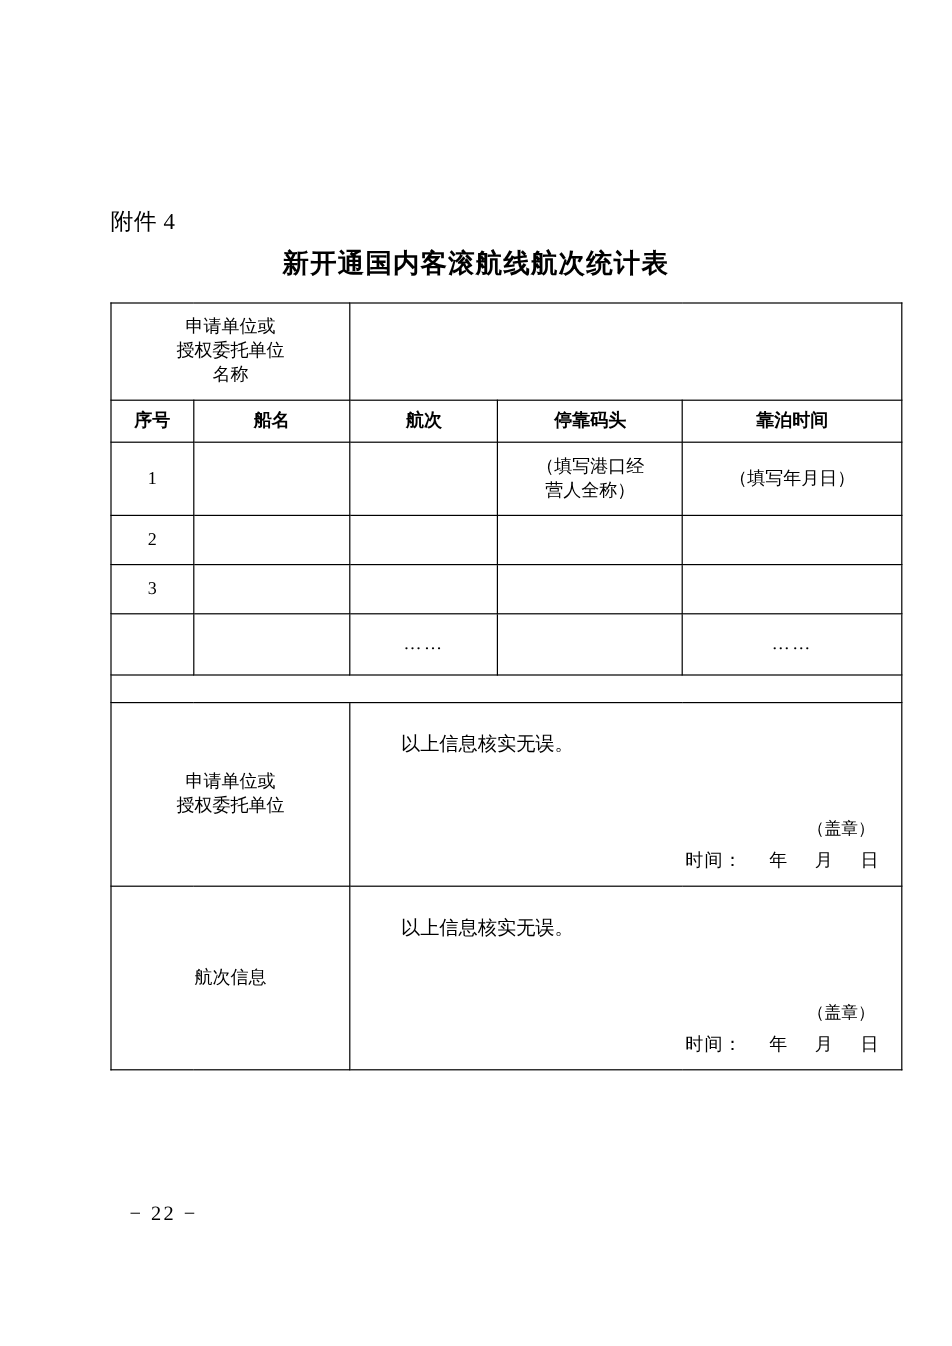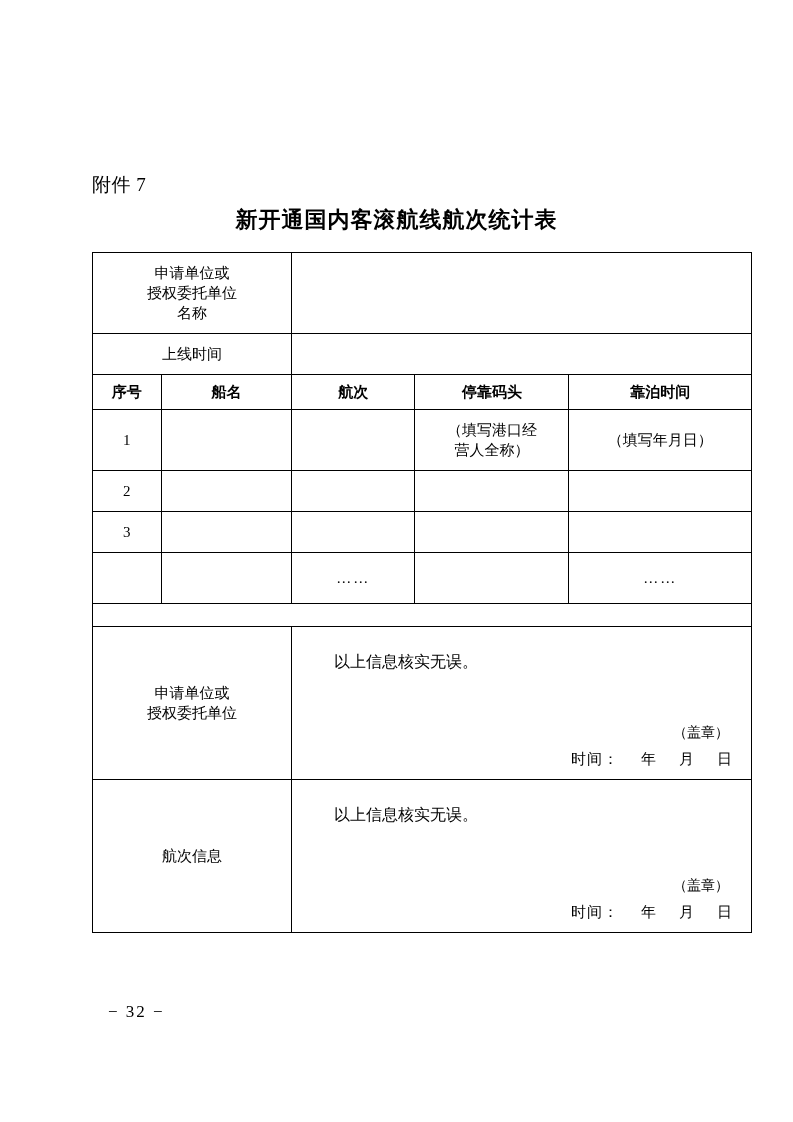--- a/index.html
+++ b/index.html
@@ -124,21 +124,21 @@
     top: 1002px;
     font-size: 17px;
     letter-spacing: 2px;
   }
 </style>
 </head>
 <body>
 
 <div class="page">
 
-  <div class="attachment-label">附件 7</div>
+  <div class="attachment-label">附件 4</div>
 
   <div class="doc-title">新开通国内客滚航线航次统计表</div>
 
   <table class="form">
     <colgroup>
       <col class="col-no">
       <col class="col-ship">
       <col class="col-voy">
       <col class="col-berth">
       <col class="col-time">
@@ -148,24 +148,20 @@
         <tr>
       <td class="h-unit" colspan="2">
         <div>申请单位或</div>
         <div>授权委托单位</div>
         <div>名称</div>
       </td>
       <td colspan="3"></td>
     </tr>
 
 
-    <tr>
-      <td class="h-row" colspan="2">上线时间</td>
-      <td colspan="3"></td>
-    </tr>
 
 
     <tr>
       <td class="h-hdr bold">序号</td>
       <td class="h-hdr bold">船名</td>
       <td class="h-hdr bold">航次</td>
       <td class="h-hdr bold">停靠码头</td>
       <td class="h-hdr bold">靠泊时间</td>
     </tr>
 
@@ -235,15 +231,15 @@
           <div class="sig-date">
             <span>时间：</span><span class="gap"></span><span>年</span><span class="gap"></span><span>月</span><span class="gap"></span><span>日</span>
           </div>
         </div>
       </td>
     </tr>
 
   </tbody>
     </table>
 
-  <div class="page-number">− 32 −</div>
+  <div class="page-number">− 22 −</div>
 
 </div>
 
 </body></html>

